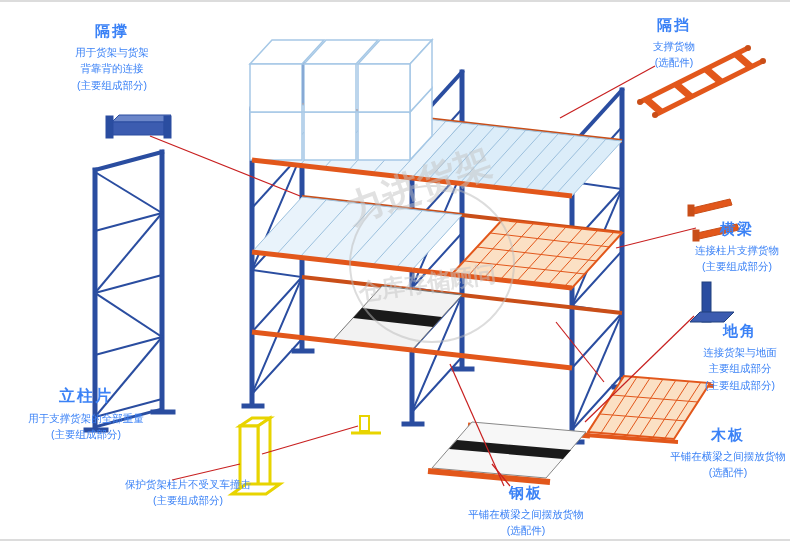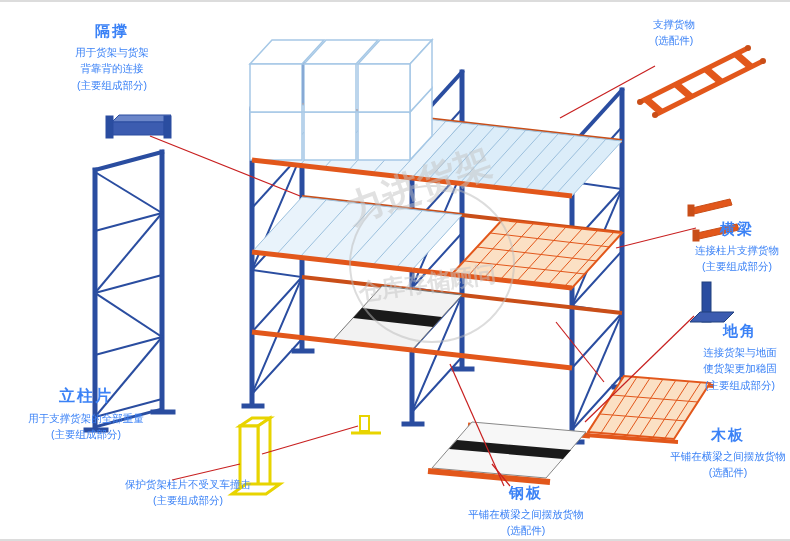--- a/index.html
+++ b/index.html
@@ -267,34 +267,35 @@
 </svg>
 
 <div class="part-label" id="gecheng">
   <div class="t">隔撑</div>
   <p class="d">用于货架与货架</p>
   <p class="d">背靠背的连接</p>
   <p class="d">(主要组成部分)</p>
 </div>
 
 <div class="part-label" id="gedang">
+  <div class="t">隔挡</div>
   <p class="d">支撑货物</p>
   <p class="d">(选配件)</p>
 </div>
 
 <div class="part-label" id="hengliang">
   <div class="t">横梁</div>
   <p class="d">连接柱片支撑货物</p>
   <p class="d">(主要组成部分)</p>
 </div>
 
 <div class="part-label" id="dijiao">
   <div class="t">地角</div>
   <p class="d">连接货架与地面</p>
-  <p class="d">使货架更加稳固</p>
+  <p class="d">主要组成部分</p>
   <p class="d">(主要组成部分)</p>
 </div>
 
 <div class="part-label" id="muban">
   <div class="t">木板</div>
   <p class="d">平铺在横梁之间摆放货物</p>
   <p class="d">(选配件)</p>
 </div>
 
 <div class="part-label" id="gangban">

